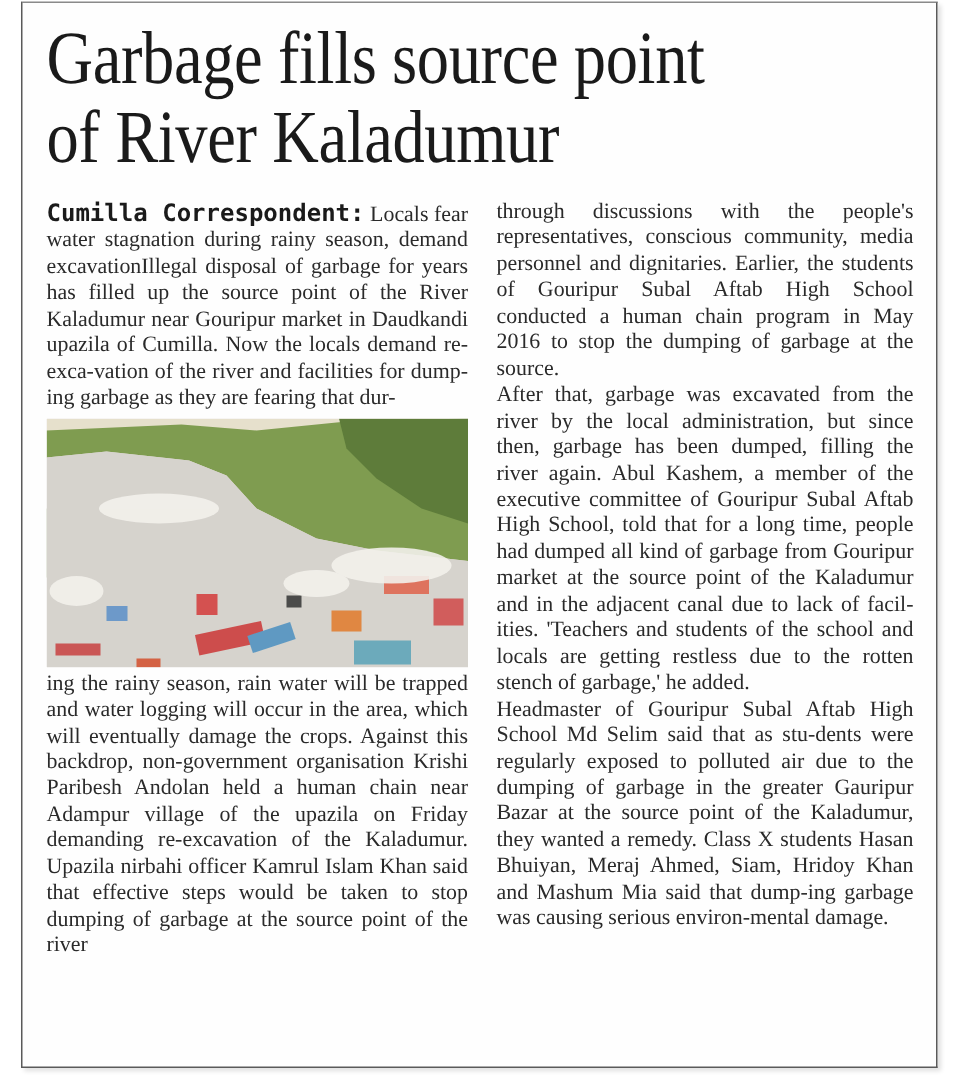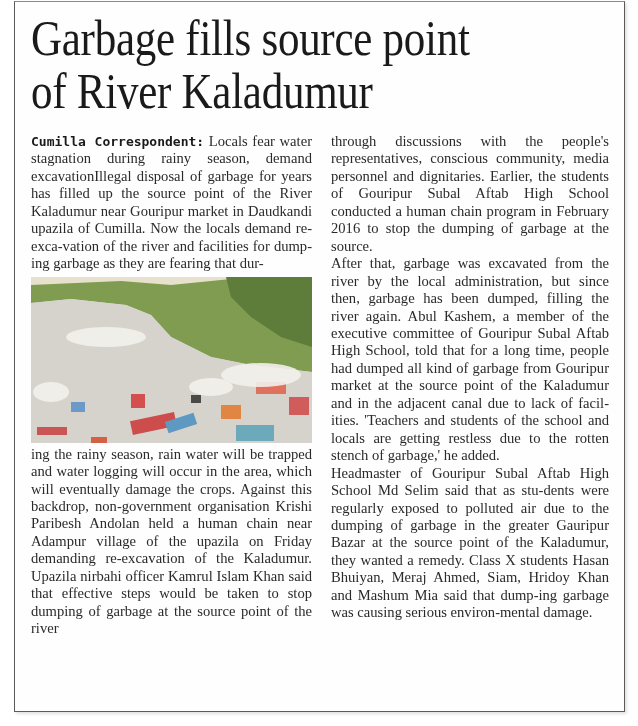--- a/index.html
+++ b/index.html
@@ -18,21 +18,21 @@
   }
   .col {
     position: absolute; top: 133px;
     font-family: "Liberation Serif", "DejaVu Serif", serif;
     font-size: 14.6px; line-height: 17.45px; color: #2a2a2a;
     text-align: justify; hyphens: manual;
   }
   .col p { margin: 0; }
   .col-left { left: 31px; width: 281px; }
   .col-right { left: 331px; width: 278px; }
-  .byline { font-family: "DejaVu Sans Mono", "Liberation Mono", monospace; font-weight: bold; font-size: 13px; color: #1a1a1a; }
+  .byline { font-family: "DejaVu Sans Mono", "Liberation Mono", monospace; font-weight: bold; font-size: 16px; color: #1a1a1a; }
   .photo {
     display: block; width: 281px; height: 166px; margin: 4px 0 3px 0;
     position: relative; overflow: hidden;
   }
   .photo svg { display: block; width: 100%; height: 100%; }
 </style>
 </head>
 <body>
 
 <div class="frame"></div>
@@ -70,16 +70,16 @@
         <ellipse cx="20" cy="115" rx="18" ry="10"></ellipse>
         <ellipse cx="75" cy="60" rx="40" ry="10"></ellipse>
         <ellipse cx="180" cy="110" rx="22" ry="9"></ellipse>
       </g>
     </svg>
   </div>
   <p>ing the rainy season, rain water will be trapped and water logging will occur in the area, which will eventually damage the crops. Against this backdrop, non-government organisation Krishi Paribesh Andolan held a human chain near Adampur village of the upazila on Friday demanding re-excavation of the Kaladumur. Upazila nirbahi officer Kamrul Islam Khan said that effective steps would be taken to stop dumping of garbage at the source point of the river</p>
 </div>
 
 <div class="col col-right">
-  <p>through discussions with the people's representatives, conscious community, media personnel and dignitaries. Earlier, the students of Gouripur Subal Aftab High School conducted a human chain program in February 2016 to stop the dumping of garbage at the source.</p>
+  <p>through discussions with the people's representatives, conscious community, media personnel and dignitaries. Earlier, the students of Gouripur Subal Aftab High School conducted a human chain program in May 2016 to stop the dumping of garbage at the source.</p>
   <p>After that, garbage was excavated from the river by the local administration, but since then, garbage has been dumped, filling the river again. Abul Kashem, a member of the executive committee of Gouripur Subal Aftab High School, told that for a long time, people had dumped all kind of garbage from Gouripur market at the source point of the Kaladumur and in the adjacent canal due to lack of facil-ities. 'Teachers and students of the school and locals are getting restless due to the rotten stench of garbage,' he added.</p>
   <p>Headmaster of Gouripur Subal Aftab High School Md Selim said that as stu-dents were regularly exposed to polluted air due to the dumping of garbage in the greater Gauripur Bazar at the source point of the Kaladumur, they wanted a remedy. Class X students Hasan Bhuiyan, Meraj Ahmed, Siam, Hridoy Khan and Mashum Mia said that dump-ing garbage was causing serious environ-mental damage.</p>
 </div>
 
 </body></html>

